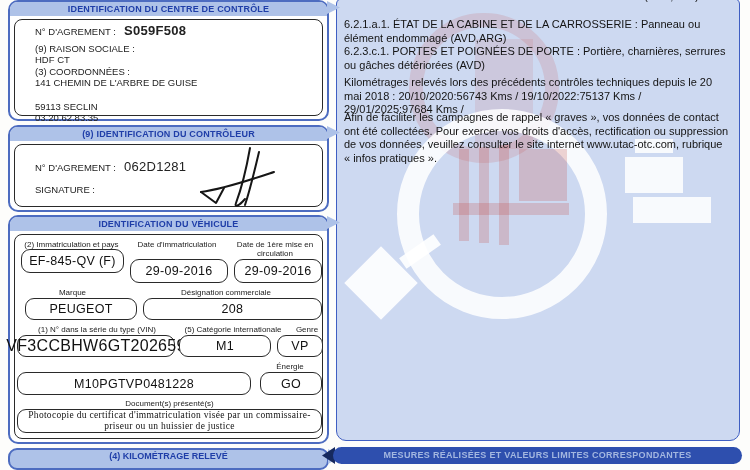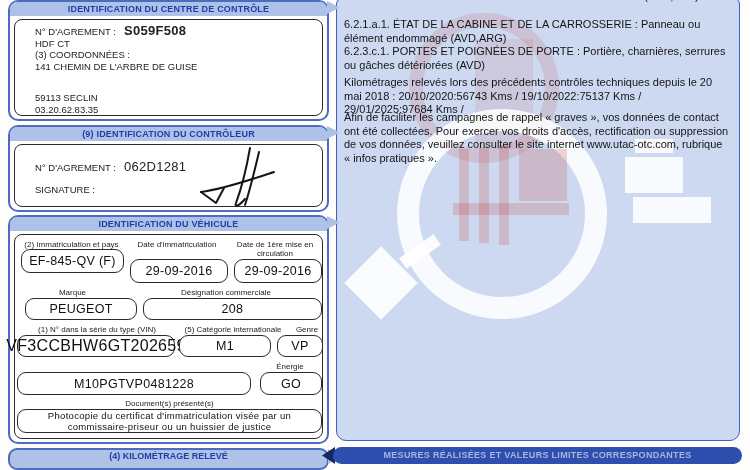--- a/index.html
+++ b/index.html
@@ -97,24 +97,25 @@
     <div class="rp-text" style="top:77px;">Kilométrages relevés lors des précédents contrôles techniques depuis le 20 mai 2018 : 20/10/2020:56743 Kms / 19/10/2022:75137 Kms / 29/01/2025:97684 Kms /</div>
     <div class="rp-text" style="top:112px;">Afin de faciliter les campagnes de rappel « graves », vos données de contact ont été collectées. Pour exercer vos droits d'accès, rectification ou suppression de vos données, veuillez consulter le site internet www.utac-otc.com,  rubrique « infos pratiques ».</div>
   </div>
 
   <div class="section" style="top:0; height:121px;">
     <div class="sec-header">IDENTIFICATION DU CENTRE DE CONTRÔLE</div>
     <div class="inner-box">
       <div class="line" style="margin-top:1px;">
         <span class="lbl">N° D'AGREMENT :</span><span class="big-val">S059F508</span>
       </div>
+      <div class="line" style="margin-top:5px;">(9) RAISON SOCIALE :</div>
       <div class="line indent">HDF CT</div>
       <div class="line">(3) COORDONNÉES :</div>
       <div class="line indent">141 CHEMIN DE L'ARBRE DE GUISE</div>
-      <div class="line indent" style="margin-top:20px;">59113 SECLIN</div>
+      <div class="line indent" style="margin-top:12px;">59113 SECLIN</div>
       <div class="line indent">03.20.62.83.35</div>
     </div>
   </div>
   <div class="tip-r" style="left:327px; top:1px; height:13px;"></div>
 
   <div class="section" style="top:125px; height:87px;">
     <div class="sec-header">(9) IDENTIFICATION DU CONTRÔLEUR</div>
     <div class="inner-box">
       <div class="line" style="margin-top:12px;">
         <span class="lbl">N° D'AGREMENT :</span><span class="big-val" style="font-weight:normal; font-size:13px;">062D1281</span>
@@ -155,21 +156,21 @@
       <div class="vbox" style="left:2px;  top:100px; width:158px; height:22px; font-size:16px;">VF3CCBHW6GT202659</div>
       <div class="vbox" style="left:164px;top:100px; width:92px;  height:22px;">M1</div>
       <div class="vbox" style="left:262px;top:100px; width:46px;  height:22px;">VP</div>
 
       <div class="vlabel" style="left:244px;top:127px; width:62px;">Énergie</div>
 
       <div class="vbox" style="left:2px;  top:137px; width:234px; height:23px;">M10PGTVP0481228</div>
       <div class="vbox" style="left:245px;top:137px; width:62px;  height:23px;">GO</div>
 
       <div class="vlabel" style="left:2px; top:164px; width:305px;">Document(s) présenté(s)</div>
-      <div class="vbox small-text" style="left:2px; top:174px; width:305px; height:24px;">Photocopie du certificat d'immatriculation visée par un commissaire-priseur ou un huissier de justice</div>
+      <div class="vbox small-text" style="left:2px; top:174px; width:305px; height:24px;font-family:Liberation Serif, serif;">Photocopie du certificat d'immatriculation visée par un commissaire-priseur ou un huissier de justice</div>
     </div>
   </div>
   <div class="tip-r" style="left:327px; top:216px; height:13px;"></div>
 
   <div class="bar-light">(4) KILOMÉTRAGE RELEVÉ</div>
   <div class="tip-r" style="left:328px; top:449px; height:15px;"></div>
 
   <div class="tip-l" style="left:322px; top:447px; height:17px;"></div>
   <div class="bar-dark">MESURES RÉALISÉES ET VALEURS LIMITES CORRESPONDANTES</div>
 

